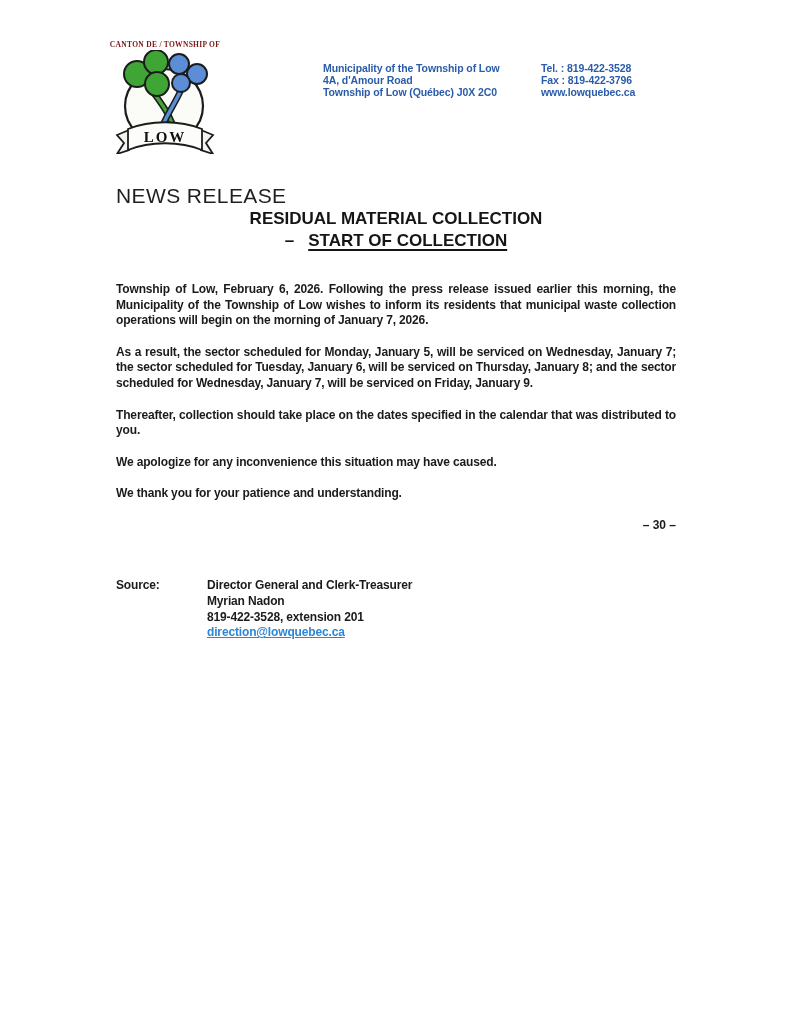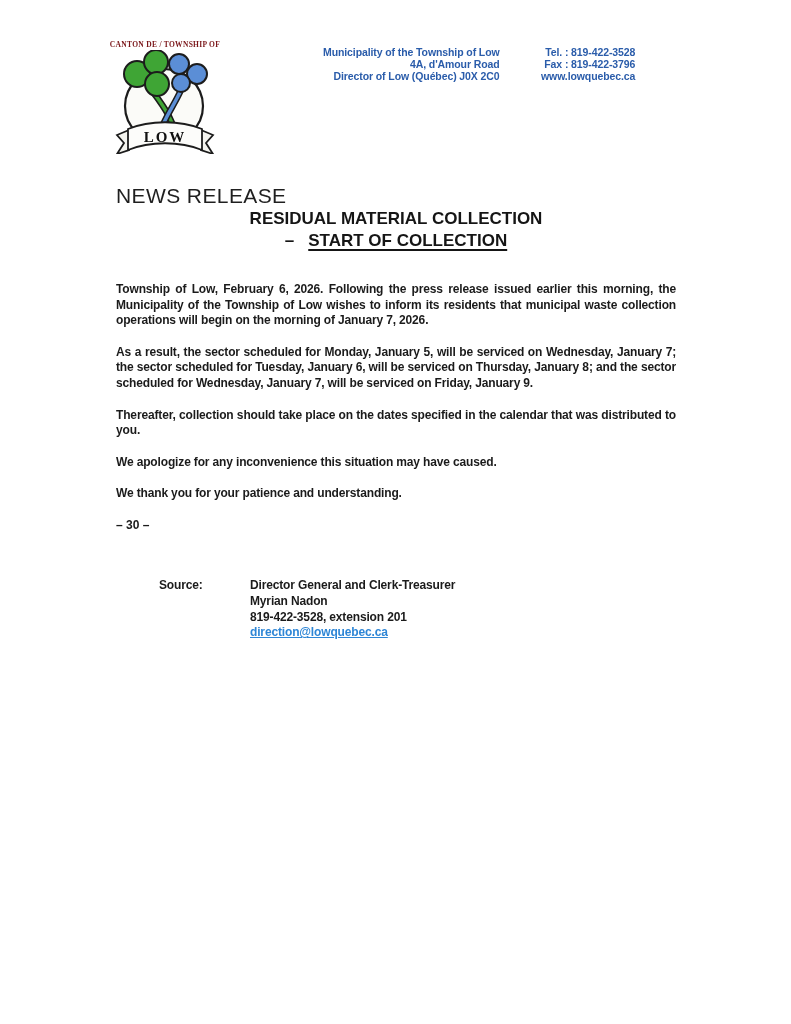--- a/index.html
+++ b/index.html
@@ -21,27 +21,26 @@
     font-size: 7.5px;
     letter-spacing: 0.3px;
     color: #7a1518;
     white-space: nowrap;
   }
   .logo-svg { display: block; margin: 1px auto 0; }
 
   
   .letterhead-col {
     position: absolute;
-    top: 47px;
+    top: 63px;
     color: #2a5caa;
     font-size: 10.5px;
     font-weight: bold;
     line-height: 11.8px;
     letter-spacing: -0.1px;
-    text-align: right;
   }
   .letterhead-address { left: 323px; }
   .letterhead-contact { left: 541px; }
 
   
   .content { position: absolute; left: 116px; top: 184px; width: 560px; }
 
   .kicker {
     font-size: 21px;
     font-weight: 400;
@@ -69,34 +68,33 @@
     font-weight: bold;
     line-height: 15.6px;
     letter-spacing: -0.15px;
     text-align: justify;
     color: #1b1b1b;
   }
   .body-text p { margin: 0 0 16px 0; }
 
   .end-mark {
     margin-top: 14px;
-    text-align: left;
+    text-align: right;
     font-size: 12px;
     font-weight: bold;
     letter-spacing: 0;
   }
 
   .source-block {
     margin-top: 46px;
     display: flex;
     font-size: 12px;
     font-weight: bold;
     line-height: 15.8px;
     letter-spacing: -0.15px;
-    margin-left: 43px;
   }
   .source-label { width: 91px; flex: 0 0 91px; }
   .email-link { color: #2e86d6; text-decoration: underline; cursor: pointer; }
 </style>
 </head>
 <body>
 
 <div class="page">
 
   <div class="logo-block">
@@ -127,21 +125,21 @@
         <path d="M86 80 L98 85 L91 93 L98 104 L86 100 Z"></path>
         <path d="M13 79 C35 70 65 70 87 79 L87 100 C65 91 35 91 13 100 Z" fill="#fcfcfa"></path>
       </g>
       <text x="50" y="92" text-anchor="middle" font-family="Liberation Serif, serif" font-size="15" font-weight="bold" letter-spacing="2" fill="#111">LOW</text>
     </svg>
   </div>
 
   <div class="letterhead-col letterhead-address">
     <div>Municipality of the Township of Low</div>
     <div>4A, d'Amour Road</div>
-    <div>Director of Low (Québec) J0X 2C0</div>
+    <div>Township of Low (Québec) J0X 2C0</div>
   </div>
 
   <div class="letterhead-col letterhead-contact">
     <div>Tel. : 819-422-3528</div>
     <div>Fax : 819-422-3796</div>
     <div>www.lowquebec.ca</div>
   </div>
 
   <div class="content">
 

